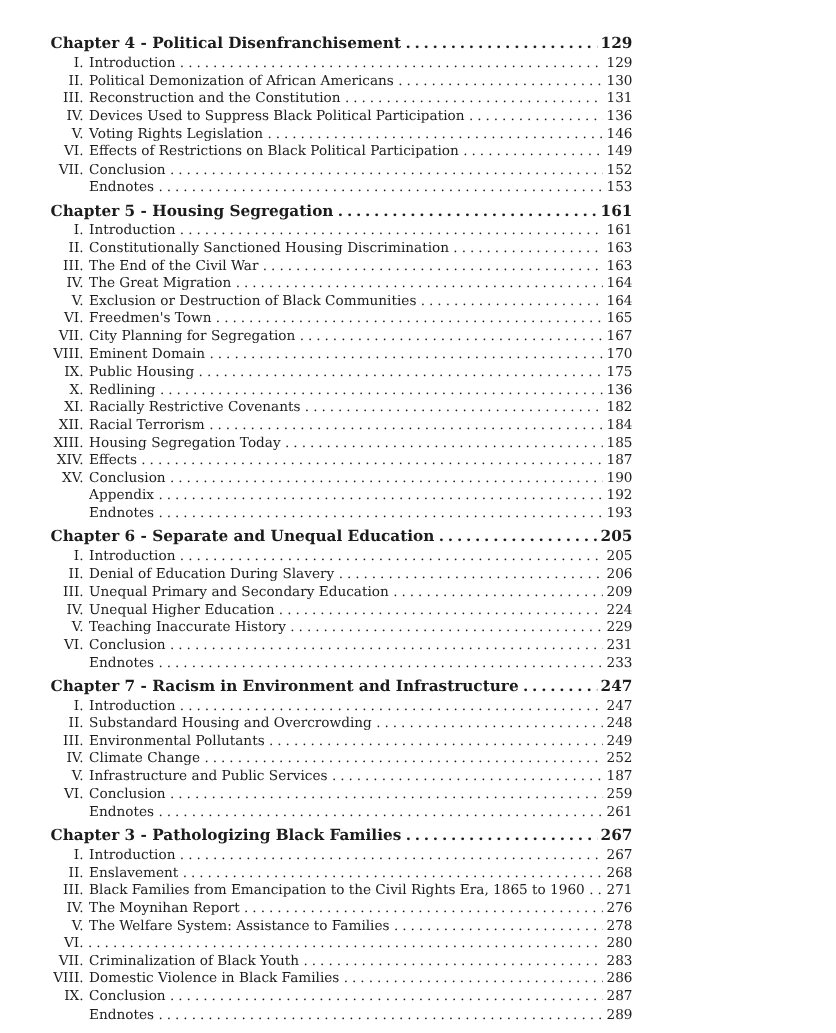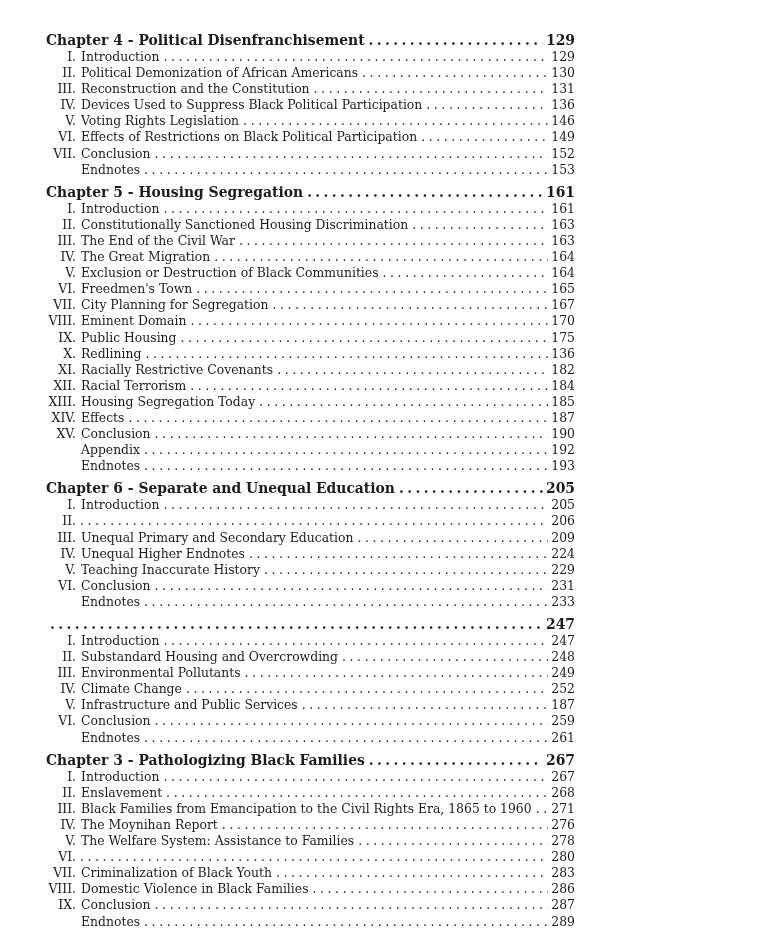--- a/index.html
+++ b/index.html
@@ -238,32 +238,33 @@
         <span class="page-num">205</span>
       </div>
       <div class="toc-row entry-row">
         <span class="num">I.</span>
         <span class="title">Introduction</span>
         <span class="leader"></span>
         <span class="page-num">205</span>
       </div>
       <div class="toc-row entry-row">
         <span class="num">II.</span>
+        <span class="title">Denial of Education During Slavery</span>
         <span class="leader"></span>
         <span class="page-num">206</span>
       </div>
       <div class="toc-row entry-row">
         <span class="num">III.</span>
         <span class="title">Unequal Primary and Secondary Education</span>
         <span class="leader"></span>
         <span class="page-num">209</span>
       </div>
       <div class="toc-row entry-row">
         <span class="num">IV.</span>
-        <span class="title">Unequal Higher Endnotes</span>
+        <span class="title">Unequal Higher Education</span>
         <span class="leader"></span>
         <span class="page-num">224</span>
       </div>
       <div class="toc-row entry-row">
         <span class="num">V.</span>
         <span class="title">Teaching Inaccurate History</span>
         <span class="leader"></span>
         <span class="page-num">229</span>
       </div>
       <div class="toc-row entry-row">
@@ -272,20 +273,21 @@
         <span class="leader"></span>
         <span class="page-num">231</span>
       </div>
       <div class="toc-row entry-row">
         <span class="num"></span>
         <span class="title">Endnotes</span>
         <span class="leader"></span>
         <span class="page-num">233</span>
       </div>
       <div class="toc-row chapter-row">
+        <span class="title">Chapter 7 - Racism in Environment and Infrastructure</span>
         <span class="leader"></span>
         <span class="page-num">247</span>
       </div>
       <div class="toc-row entry-row">
         <span class="num">I.</span>
         <span class="title">Introduction</span>
         <span class="leader"></span>
         <span class="page-num">247</span>
       </div>
       <div class="toc-row entry-row">

